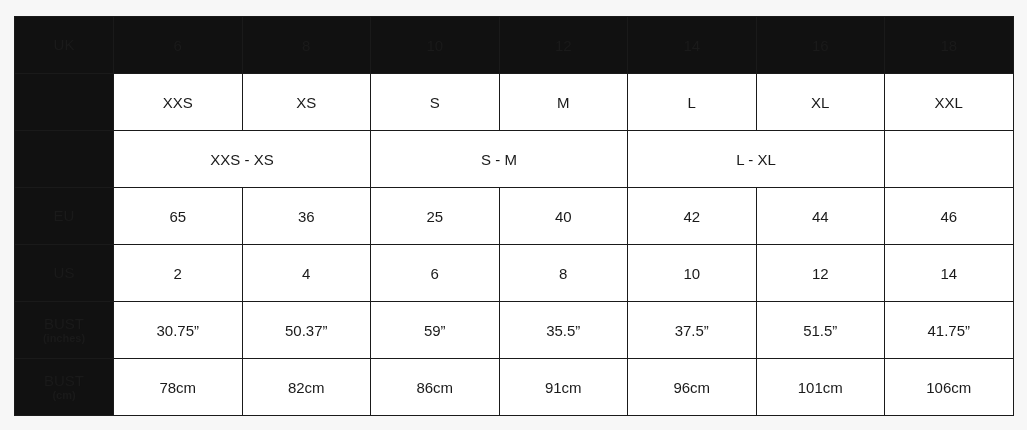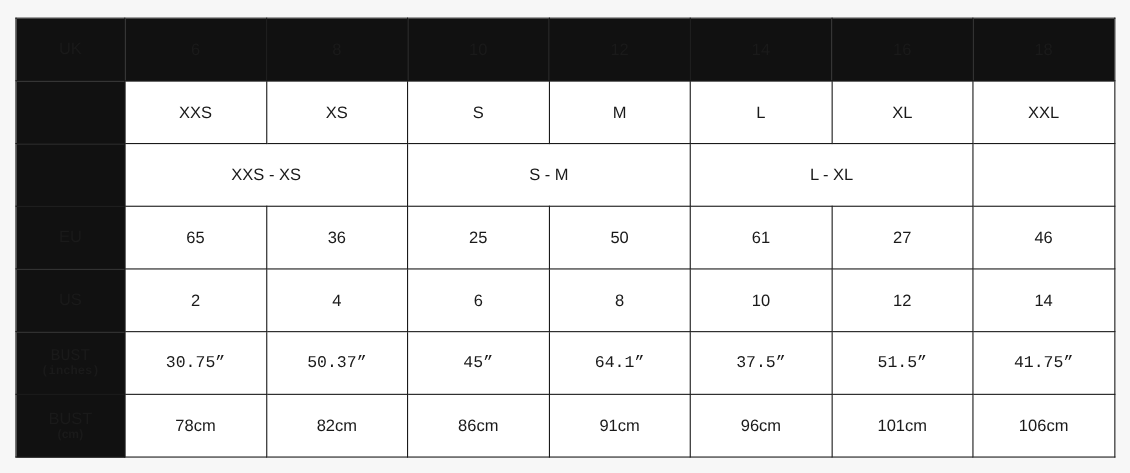--- a/index.html
+++ b/index.html
@@ -69,21 +69,21 @@
     background: #111111;
   }
   .blank-white {
     background: #ffffff;
   }
   .row-uk td { height: 53px; }
   .row-letter td { height: 57px; }
   .row-range td { height: 57px; margin-top: 24px; }
   .row-eu td { height: 57px; }
   .row-us td { height: 57px; }
-  .row-bustin td { height: 57px; font-family: Liberation Mono, monospace; }
+  .row-bustin td { height: 57px; }
   .row-bustcm td { height: 57px; }
   .merged { font-size: 15px; }
 </style>
 </head>
 <body>
 
 <div class="page">
   <div class="table-wrap">
     <table class="size-table">
       <colgroup>
@@ -130,23 +130,23 @@
           <td class="blank-white"></td>
         </tr>
 
         <tr class="row-eu">
           <td class="label-cell">
             <span class="main">EU</span>
           </td>
           <td>65</td>
           <td>36</td>
           <td>25</td>
-          <td>50</td>
-          <td>61</td>
-          <td>27</td>
+          <td>40</td>
+          <td>42</td>
+          <td>44</td>
           <td>46</td>
         </tr>
 
         <tr class="row-us">
           <td class="label-cell">
             <span class="main">US</span>
           </td>
           <td>2</td>
           <td>4</td>
           <td>6</td>
@@ -156,22 +156,22 @@
           <td>14</td>
         </tr>
 
         <tr class="row-bustin">
           <td class="label-cell">
             <span class="main">BUST</span>
             <span class="sub">(inches)</span>
           </td>
           <td>30.75”</td>
           <td>50.37”</td>
-          <td>45”</td>
-          <td>64.1”</td>
+          <td>59”</td>
+          <td>35.5”</td>
           <td>37.5”</td>
           <td>51.5”</td>
           <td>41.75”</td>
         </tr>
 
         <tr class="row-bustcm">
           <td class="label-cell">
             <span class="main">BUST</span>
             <span class="sub">(cm)</span>
           </td>

